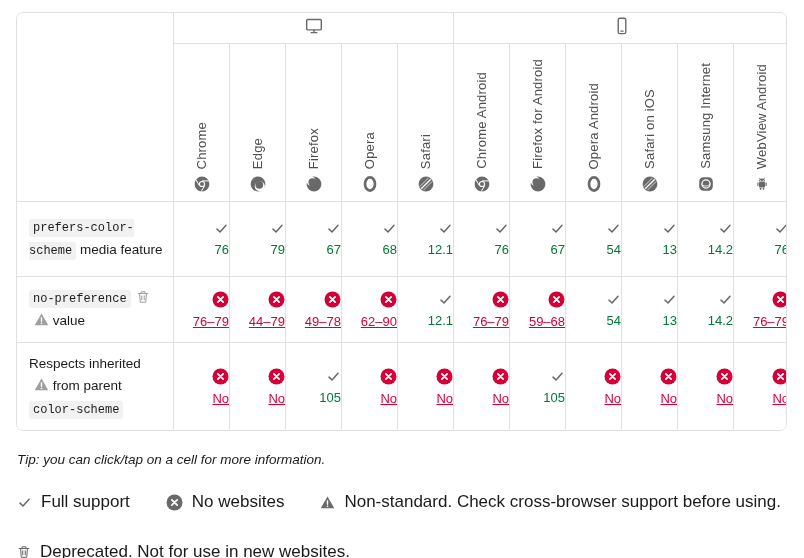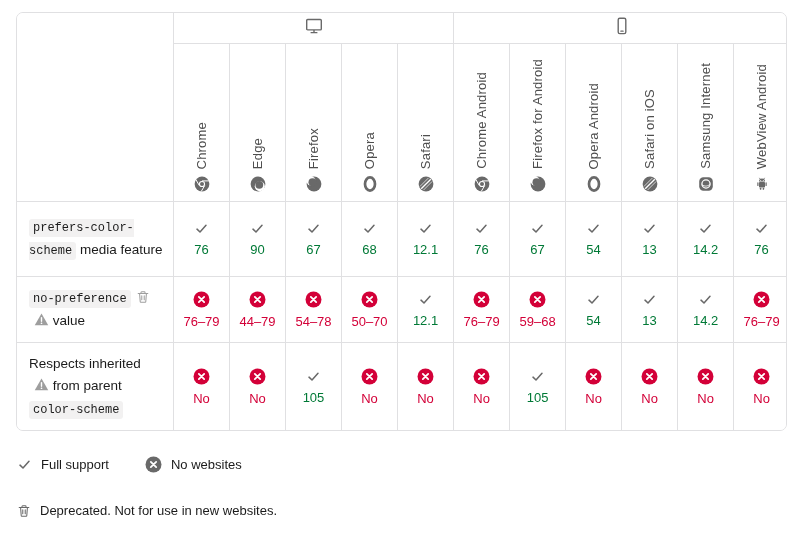--- a/index.html
+++ b/index.html
@@ -36,29 +36,29 @@
   }
   td.row-label code{
     font-family:"Liberation Mono","DejaVu Sans Mono",monospace;font-size:12px;
     background:var(--code-bg);border-radius:3px;padding:2px 4px;
   }
   .flag-icon{color:var(--flag-gray);margin-left:5px;vertical-align:-2px;display:inline-block;line-height:0;}
   td.support-cell{text-align:center;vertical-align:middle;cursor:pointer;}
   tbody tr:nth-child(1) td{height:75px;}
   tbody tr:nth-child(2) td{height:65px;}
   tbody tr:nth-child(3) td{height:85px;margin-left:20px;}
-  .cell-inner{display:flex;flex-direction:column;align-items:center;gap:6px;}
+  .cell-inner{display:flex;flex-direction:column;align-items:flex-end;gap:6px;}
   .status-icon{line-height:0;}
   .status-icon.supported{color:var(--icon-gray);}
   .status-icon.unsupported{color:var(--unsupported);}
   .cell-value{font-size:13px;}
   .cell-value.supported{color:var(--supported);}
-  .cell-value.unsupported{color:var(--unsupported);}
+  .cell-value.unsupported{color:var(--unsupported);text-decoration:underline;}
   .tip{font-style:italic;font-size:13.5px;margin:21px 0 0 1px;}
-  .legend-row{display:flex;align-items:center;gap:36px;margin:25px 0 0 1px;font-size:13px;}
+  .legend-row{display:flex;align-items:center;gap:36px;margin:25px 0 0 1px;font-size:17px;}
   .legend-row.second{margin-top:30px;}
   .legend-item{display:flex;align-items:center;gap:9px;}
   .legend-item .licon{color:var(--icon-gray);line-height:0;}
 </style>
 </head>
 <body>
 
 <div class="page">
   <div class="table-wrap">
     <table>
@@ -214,21 +214,21 @@
                     <path d="M3.2 8.7l3.2 3.1 6.4-7.3" fill="none" stroke="currentColor" stroke-width="1.6" stroke-linecap="round" stroke-linejoin="round"></path>
                   </svg></span>
                 <div class="cell-value supported">76</div>
               </div>
             </td>
             <td class="support-cell">
               <div class="cell-inner">
                 <span class="status-icon supported"><svg viewBox="0 0 16 16" width="15" height="15">
                     <path d="M3.2 8.7l3.2 3.1 6.4-7.3" fill="none" stroke="currentColor" stroke-width="1.6" stroke-linecap="round" stroke-linejoin="round"></path>
                   </svg></span>
-                <div class="cell-value supported">90</div>
+                <div class="cell-value supported">79</div>
               </div>
             </td>
             <td class="support-cell">
               <div class="cell-inner">
                 <span class="status-icon supported"><svg viewBox="0 0 16 16" width="15" height="15">
                     <path d="M3.2 8.7l3.2 3.1 6.4-7.3" fill="none" stroke="currentColor" stroke-width="1.6" stroke-linecap="round" stroke-linejoin="round"></path>
                   </svg></span>
                 <div class="cell-value supported">67</div>
               </div>
             </td>
@@ -322,30 +322,30 @@
                   </svg></span>
                 <div class="cell-value unsupported">44–79</div>
               </div>
             </td>
             <td class="support-cell">
               <div class="cell-inner">
                 <span class="status-icon unsupported"><svg viewBox="0 0 16 16" width="17" height="17">
                     <circle cx="8" cy="8" r="7.5" fill="currentColor"></circle>
                     <path d="M5.5 5.5l5 5M10.5 5.5l-5 5" stroke="#fff" stroke-width="1.7" stroke-linecap="round"></path>
                   </svg></span>
-                <div class="cell-value unsupported">54–78</div>
-              </div>
-            </td>
-            <td class="support-cell">
-              <div class="cell-inner">
-                <span class="status-icon unsupported"><svg viewBox="0 0 16 16" width="17" height="17">
-                    <circle cx="8" cy="8" r="7.5" fill="currentColor"></circle>
-                    <path d="M5.5 5.5l5 5M10.5 5.5l-5 5" stroke="#fff" stroke-width="1.7" stroke-linecap="round"></path>
-                  </svg></span>
-                <div class="cell-value unsupported">50–70</div>
+                <div class="cell-value unsupported">49–78</div>
+              </div>
+            </td>
+            <td class="support-cell">
+              <div class="cell-inner">
+                <span class="status-icon unsupported"><svg viewBox="0 0 16 16" width="17" height="17">
+                    <circle cx="8" cy="8" r="7.5" fill="currentColor"></circle>
+                    <path d="M5.5 5.5l5 5M10.5 5.5l-5 5" stroke="#fff" stroke-width="1.7" stroke-linecap="round"></path>
+                  </svg></span>
+                <div class="cell-value unsupported">62–90</div>
               </div>
             </td>
             <td class="support-cell">
               <div class="cell-inner">
                 <span class="status-icon supported"><svg viewBox="0 0 16 16" width="15" height="15">
                     <path d="M3.2 8.7l3.2 3.1 6.4-7.3" fill="none" stroke="currentColor" stroke-width="1.6" stroke-linecap="round" stroke-linejoin="round"></path>
                   </svg></span>
                 <div class="cell-value supported">12.1</div>
               </div>
             </td>
@@ -501,34 +501,43 @@
                     <circle cx="8" cy="8" r="7.5" fill="currentColor"></circle>
                     <path d="M5.5 5.5l5 5M10.5 5.5l-5 5" stroke="#fff" stroke-width="1.7" stroke-linecap="round"></path>
                   </svg></span>
                 <div class="cell-value unsupported">No</div>
               </div>
             </td>
           </tr>
         </tbody>
     </table>
   </div>
+  <p class="tip">Tip: you can click/tap on a cell for more information.</p>
   <div class="legend-row">
       <div class="legend-item">
         <span class="licon"><svg viewBox="0 0 16 16" width="15" height="15">
             <path d="M3.2 8.7l3.2 3.1 6.4-7.3" fill="none" stroke="currentColor" stroke-width="1.6" stroke-linecap="round" stroke-linejoin="round"></path>
           </svg></span>
         <span>Full support</span>
       </div>
       <div class="legend-item">
         <span class="licon"><svg viewBox="0 0 16 16" width="17" height="17">
             <circle cx="8" cy="8" r="7.5" fill="currentColor"></circle>
             <path d="M5.5 5.5l5 5M10.5 5.5l-5 5" stroke="#fff" stroke-width="1.7" stroke-linecap="round"></path>
           </svg></span>
         <span>No websites</span>
       </div>
+      <div class="legend-item">
+        <span class="licon"><svg viewBox="0 0 16 16" width="15" height="15">
+            <path d="M8 1.6L15.2 14H.8z" fill="currentColor"></path>
+            <path d="M8 6.2v3.6" stroke="#fff" stroke-width="1.5" stroke-linecap="round"></path>
+            <circle cx="8" cy="12" r=".9" fill="#fff"></circle>
+          </svg></span>
+        <span>Non-standard. Check cross-browser support before using.</span>
+      </div>
     </div>
   <div class="legend-row second">
       <div class="legend-item">
         <span class="licon"><svg viewBox="0 0 16 16" width="14" height="14">
             <path d="M2.5 4h11M5.7 4V2.9c0-.5.3-.9.8-.9h3c.5 0 .8.4.8.9V4M4.1 4l.7 9.2c0 .5.4.8.8.8h4.8c.4 0 .8-.3.8-.8L11.9 4M6.6 6.7v4.5M9.4 6.7v4.5" fill="none" stroke="currentColor" stroke-width="1.2" stroke-linecap="round" stroke-linejoin="round"></path>
           </svg></span>
         <span>Deprecated. Not for use in new websites.</span>
       </div>
     </div>
 </div>

